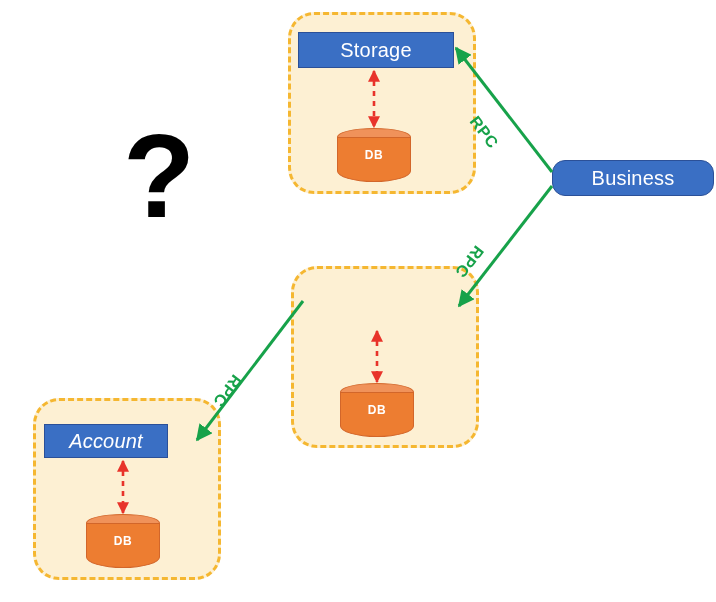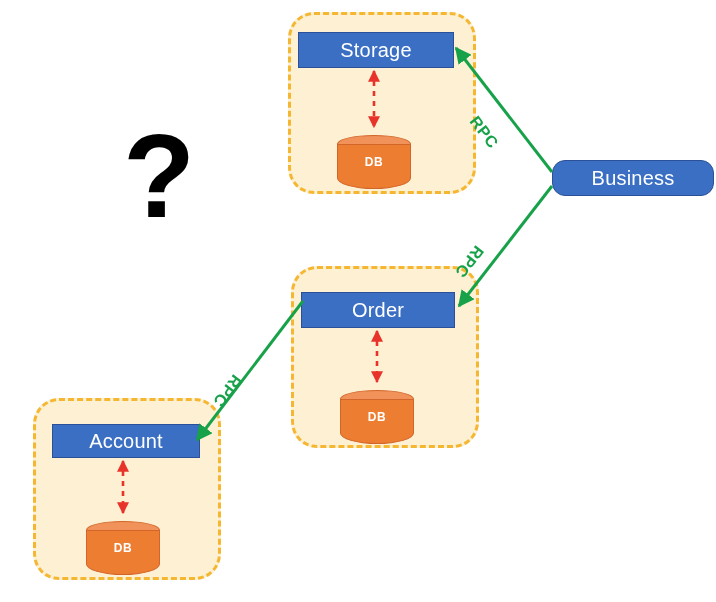--- a/index.html
+++ b/index.html
@@ -36,21 +36,20 @@
     justify-content: center;
     color: #ffffff;
     font-size: 20px;
     letter-spacing: 0.2px;
   }
   
   .db {
     position: absolute;
     width: 94px;
     height: 54px;
-    margin-top: 7px;
   }
   .db .body {
     position: absolute;
     left: 0;
     top: 9px;
     width: 74px;
     height: 45px;
     background: #ED7D31;
     border: 1.5px solid #D2662A;
     border-radius: 0 0 37px 37px / 0 0 11px 11px;
@@ -115,31 +114,28 @@
   <div class="svc-box" id="svc-storage" style="left: 298px; top: 32px; width: 156px; height: 36px;">
     <span>Storage</span>
   </div>
   <div class="db" id="db-storage" style="left: 337px; top: 128px;">
     <div class="top"></div>
     <div class="body"></div>
     <div class="label">DB</div>
   </div>
 
   <div class="group-box" id="group-order" style="left: 291px; top: 266px; width: 188px; height: 182px;"></div>
-  <div class="svc-box" id="svc-order" style="left: 301px; top: 292px; width: 154px; height: 36px;">
-    <span>Order</span>
-  </div>
   <div class="db" id="db-order" style="left: 340px; top: 383px;">
     <div class="top"></div>
     <div class="body"></div>
     <div class="label">DB</div>
   </div>
 
   <div class="group-box" id="group-account" style="left: 33px; top: 398px; width: 188px; height: 182px;"></div>
-  <div class="svc-box" id="svc-account" style="left: 52px; top: 424px; width: 148px; height: 34px;">
+  <div class="svc-box" id="svc-account" style="left: 44px; top: 424px; width: 124px; height: 34px; font-style: italic;">
     <span>Account</span>
   </div>
   <div class="db" id="db-account" style="left: 86px; top: 514px;">
     <div class="top"></div>
     <div class="body"></div>
     <div class="label">DB</div>
   </div>
 
   <div class="svc-box" id="svc-business" style="left: 552px; top: 160px; width: 162px; height: 36px; border-radius: 13px;">
     <span>Business</span>

